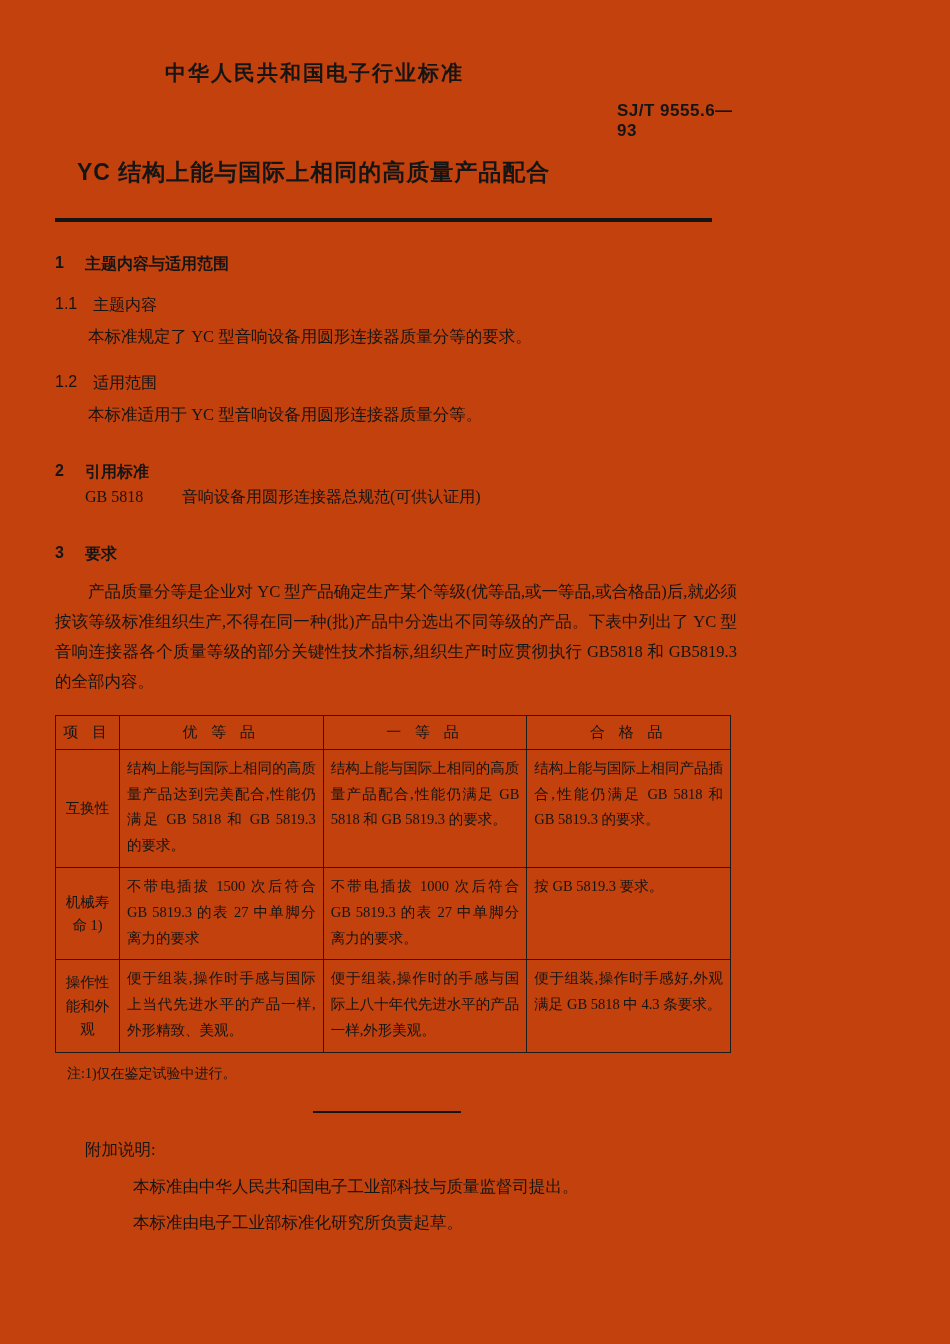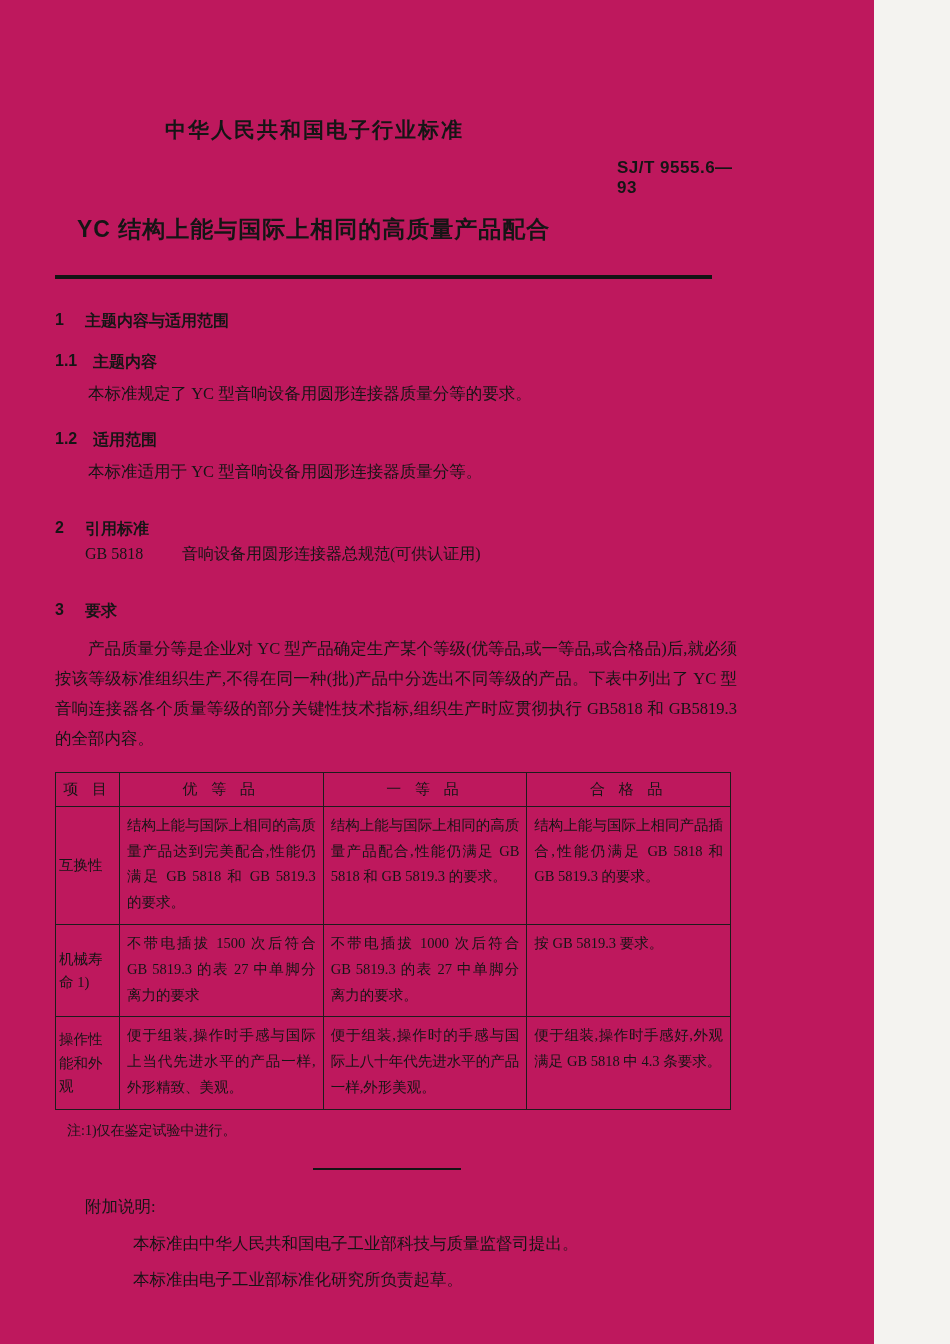--- a/index.html
+++ b/index.html
@@ -5,23 +5,23 @@
   * { margin: 0; padding: 0; box-sizing: border-box; }
   html, body { background: #f4f3f0; }
   body {
     width: 950px; height: 1344px;
     font-family: "Liberation Serif", serif;
     color: #151515;
     position: relative;
     overflow: hidden;
   }
   .page {
-    width: 874px; height: 1344px;
-    background: #be185d;
-    padding: 116px 50px 0 55px;
+    width: 950px; height: 1344px;
+    background: #c2410c;
+    padding: 59px 50px 0 55px;
   }
   .content { width: 682px; }
 
   
   .org-line {
     font-family: "Liberation Sans", sans-serif;
     font-weight: bold; font-size: 21px; letter-spacing: 2px;
     margin-left: 110px;
   }
   .std-num {
@@ -43,21 +43,21 @@
   .sec-heading {
     display: flex;
     font-family: "Liberation Sans", sans-serif;
     font-size: 16px; font-weight: bold;
     margin-top: 32px;
   }
   .sec-heading .num { min-width: 30px; }
   .sub-heading {
     display: flex;
     font-family: "Liberation Sans", sans-serif;
-    font-size: 16px; font-weight: bold;
+    font-size: 16px; font-weight: normal;
     margin-top: 20px;
   }
   .sub-heading .num { min-width: 38px; }
 
   .body-line {
     font-size: 16.5px; line-height: 1.85;
     margin-top: 6px; text-indent: 2em;
   }
 
   .ref-row {
@@ -85,21 +85,21 @@
     font-size: 15px; height: 34px; letter-spacing: 5px;
     text-align: center;
   }
   .grade-table col.c-item { width: 64px; }
   .grade-table td {
     font-size: 14.5px; line-height: 1.78;
     padding: 6px 7px 8px 7px; vertical-align: top;
     text-align: justify;
   }
   .grade-table td.item-col {
-    text-align: left; vertical-align: middle;
+    text-align: center; vertical-align: middle;
     padding: 4px 3px; line-height: 1.6;
   }
   .table-note {
     font-size: 14px; margin-top: 12px; padding-left: 12px;
   }
 
   .short-divider {
     border: none; height: 2px; background: #141414;
     width: 148px; margin: 28px 0 0 258px;
   }

